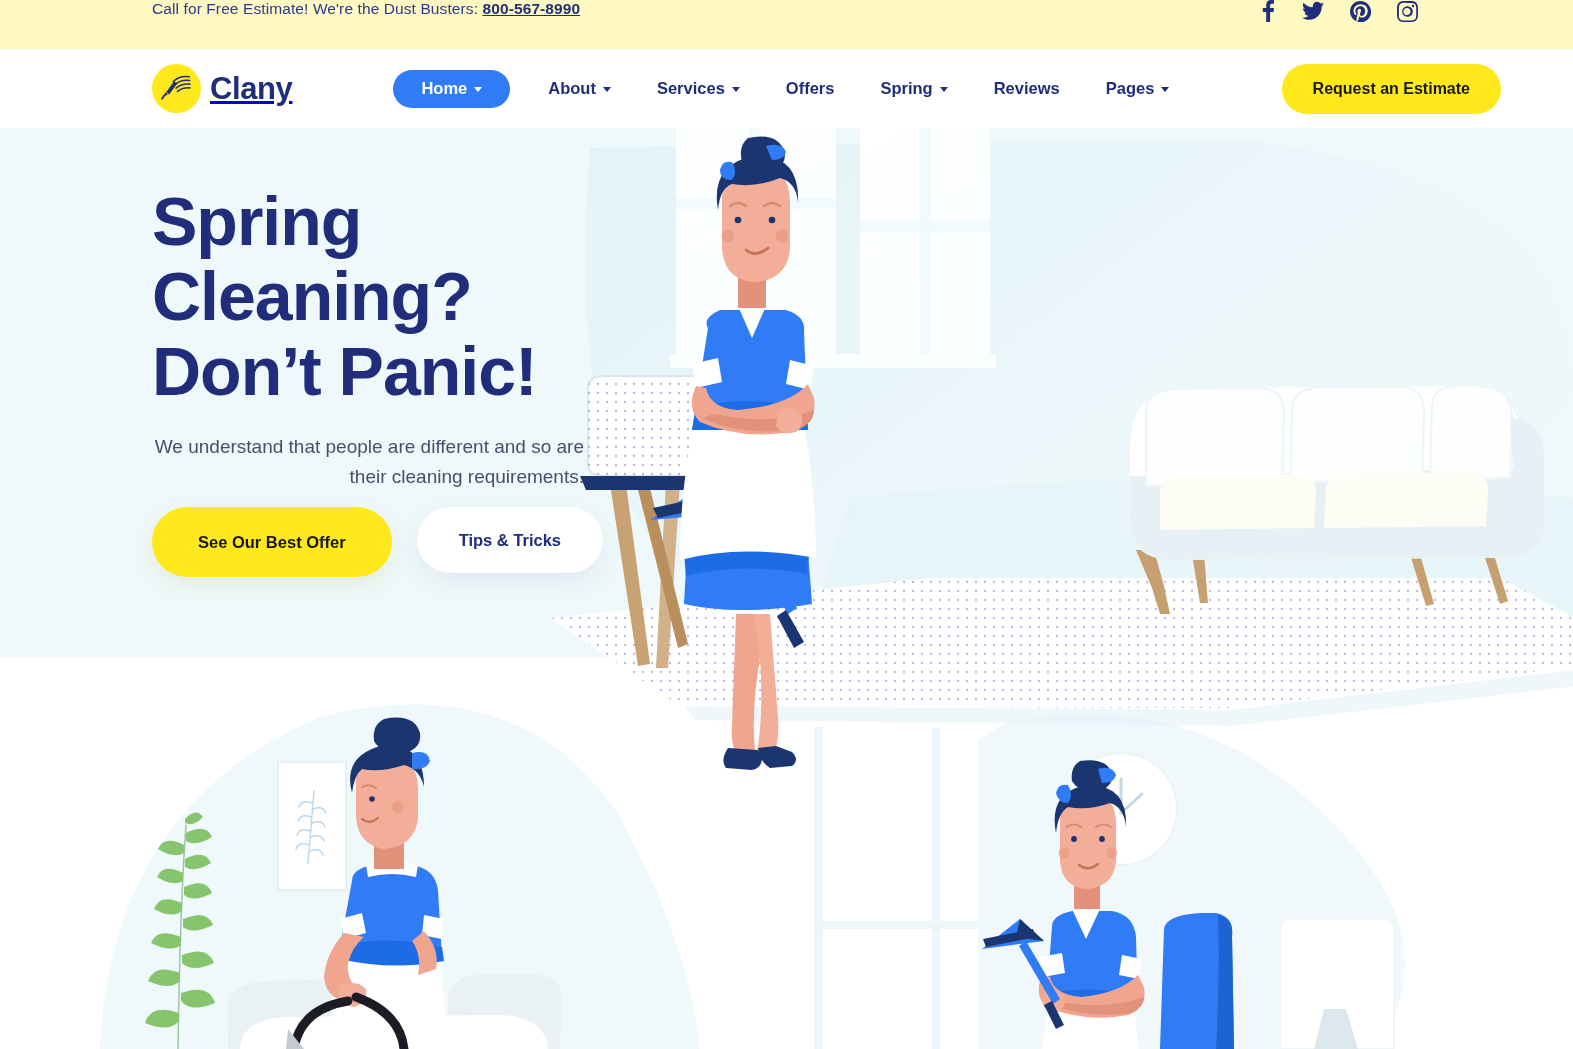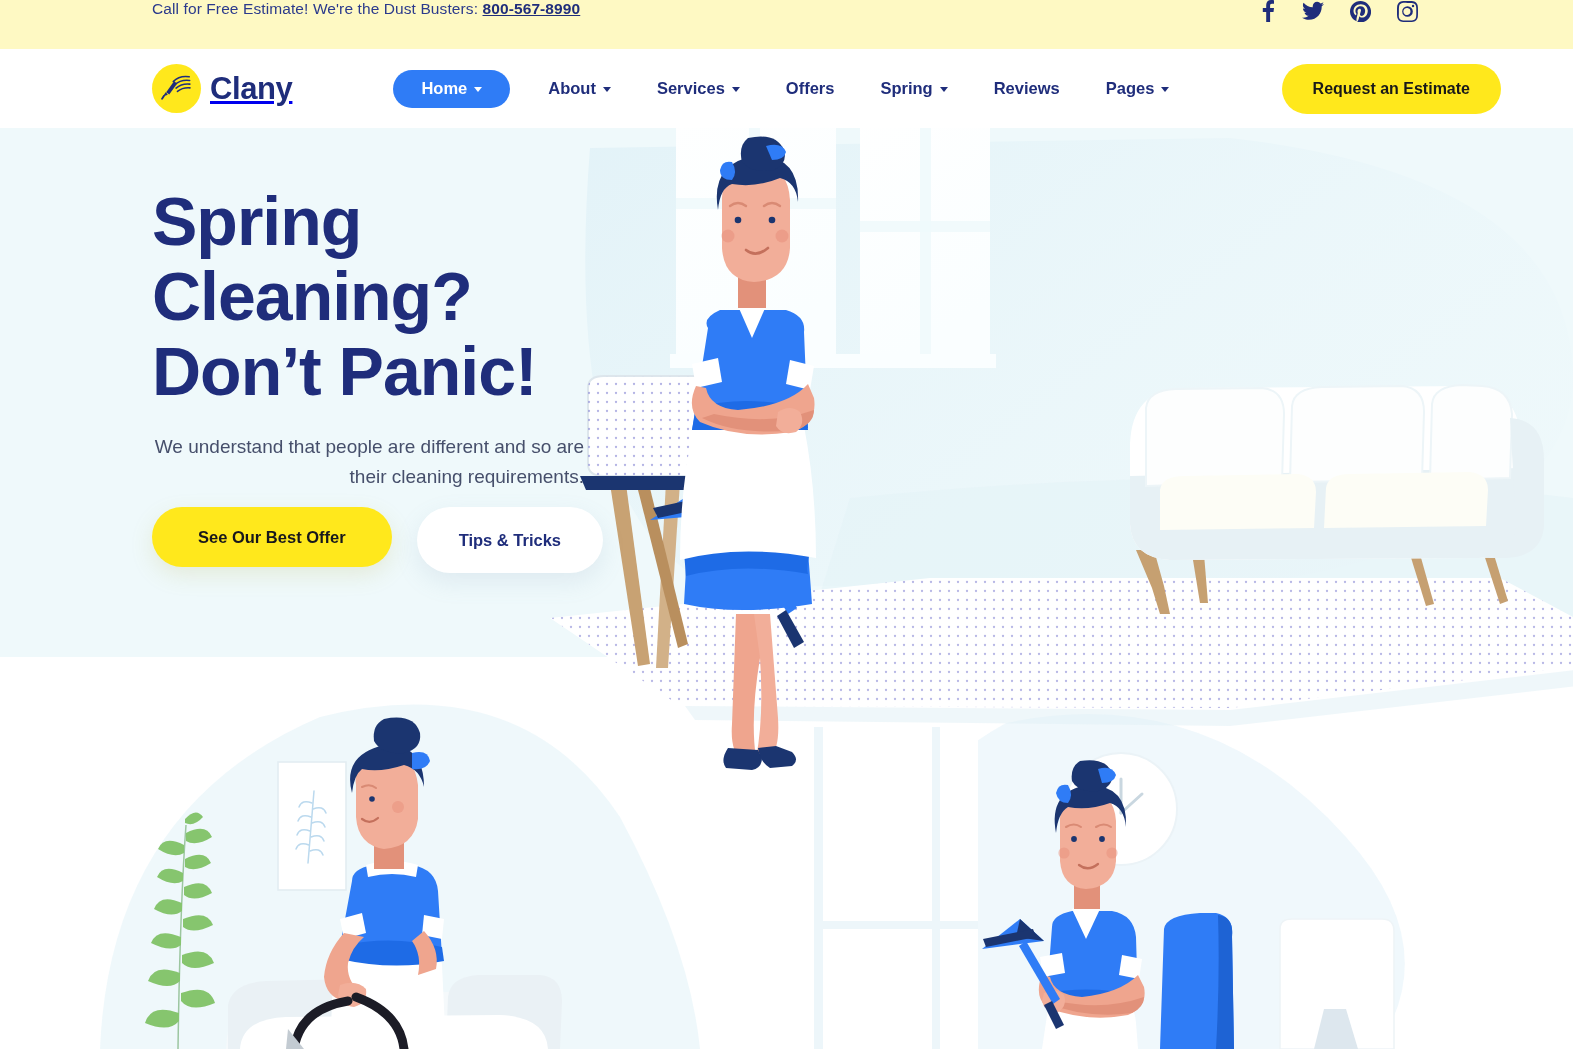--- a/index.html
+++ b/index.html
@@ -142,21 +142,21 @@
     display:flex; gap:25px;
   }
   .btn-primary{
     background:#FFE81C;
     color:#17171C;
     font-weight:bold;
     font-size:16.5px;
     border:none;
     border-radius:36px;
     padding:0 46px;
-    height:60px;
+    height:70px;
     cursor:pointer;
     font-family:inherit;
     box-shadow:0 8px 22px rgba(176,170,60,.17);
   }
   .btn-secondary{
     background:#ffffff;
     color:#1F2D7B;
     font-weight:bold;
     font-size:16.5px;
     border:none;

